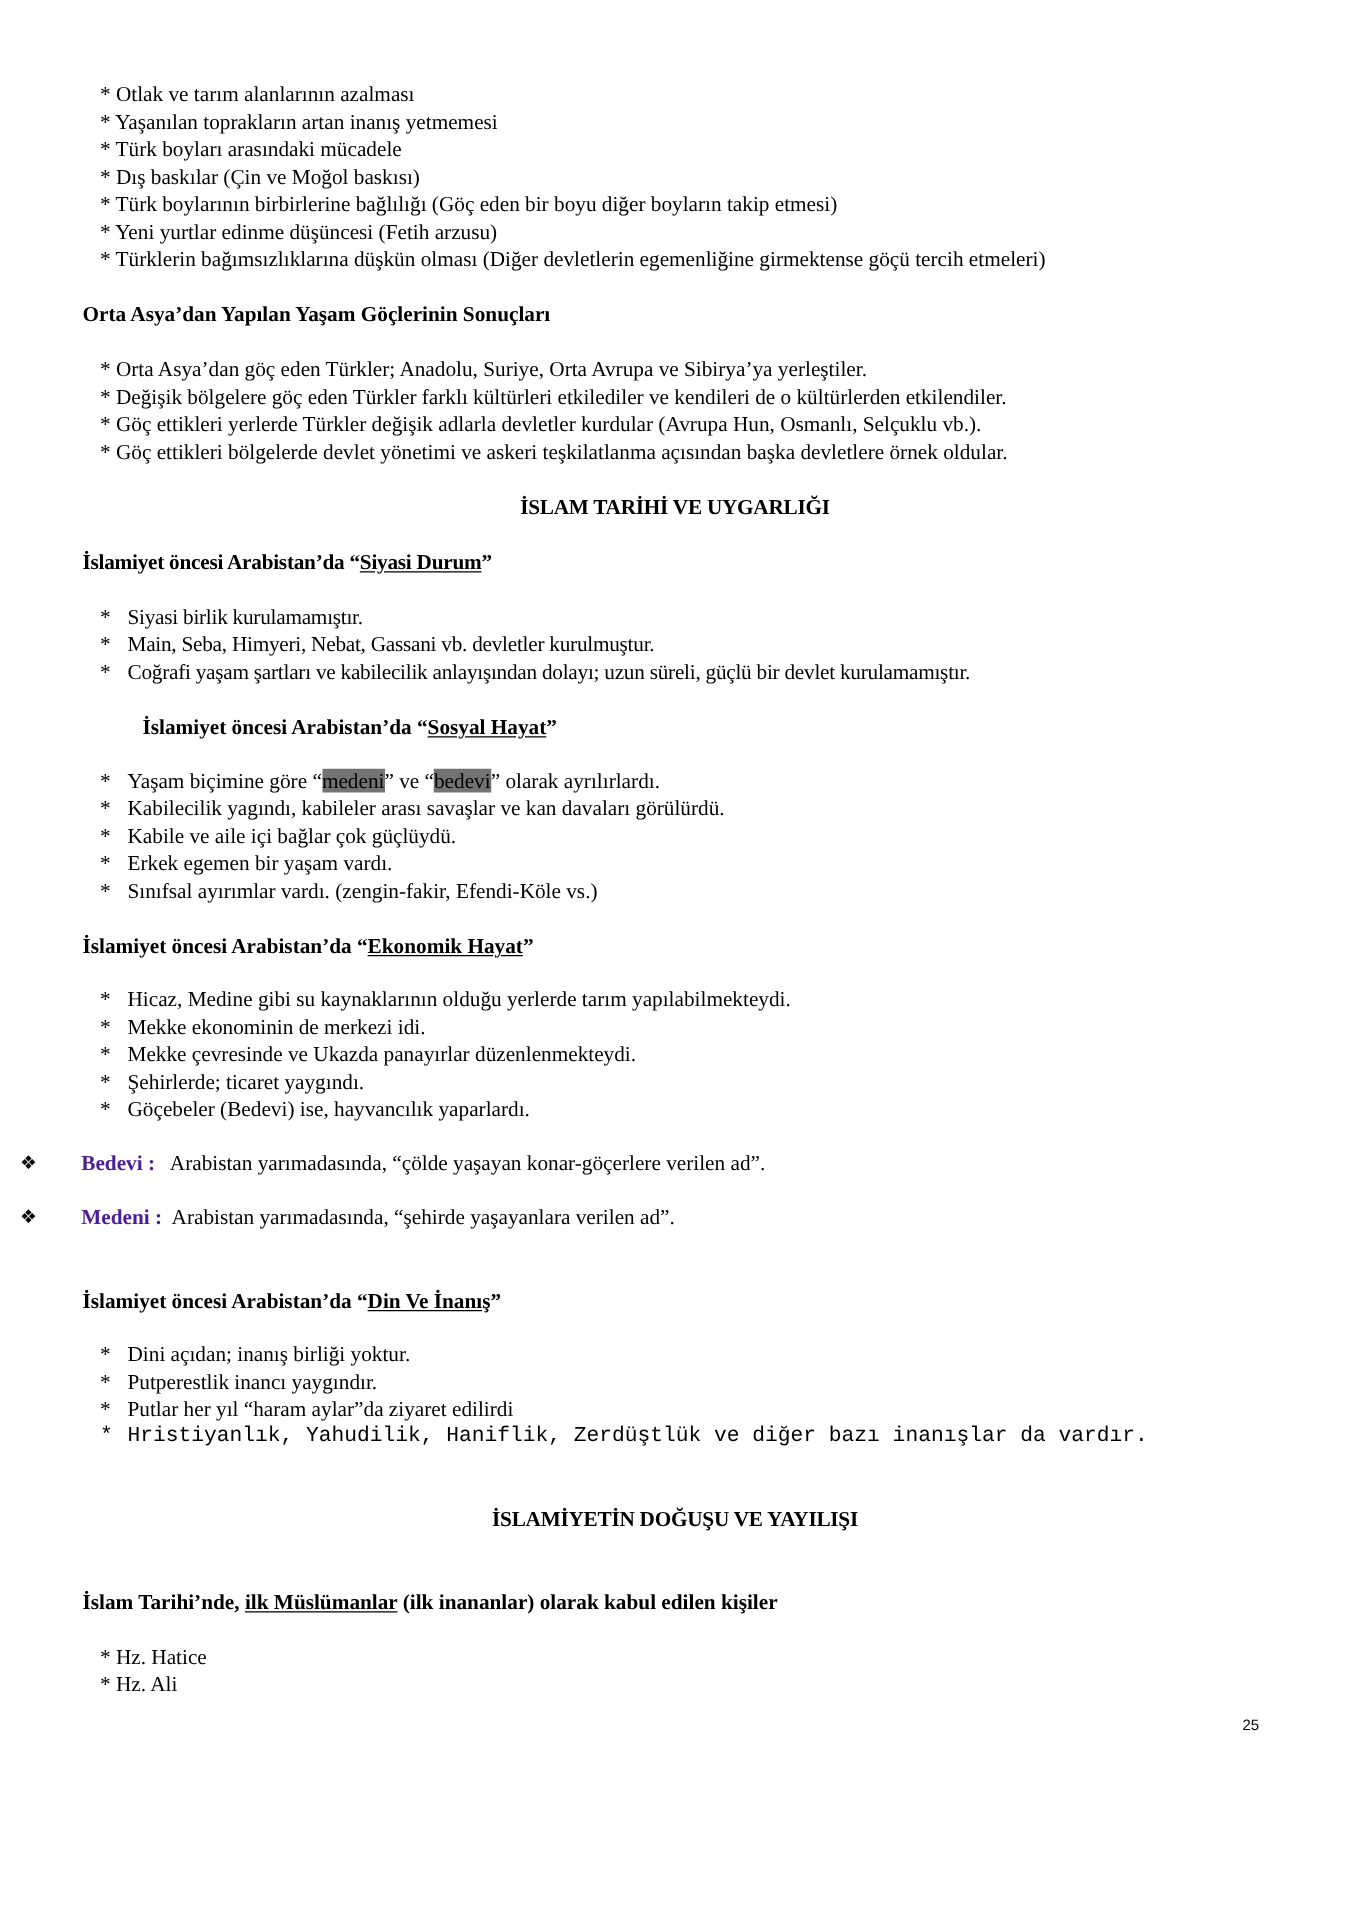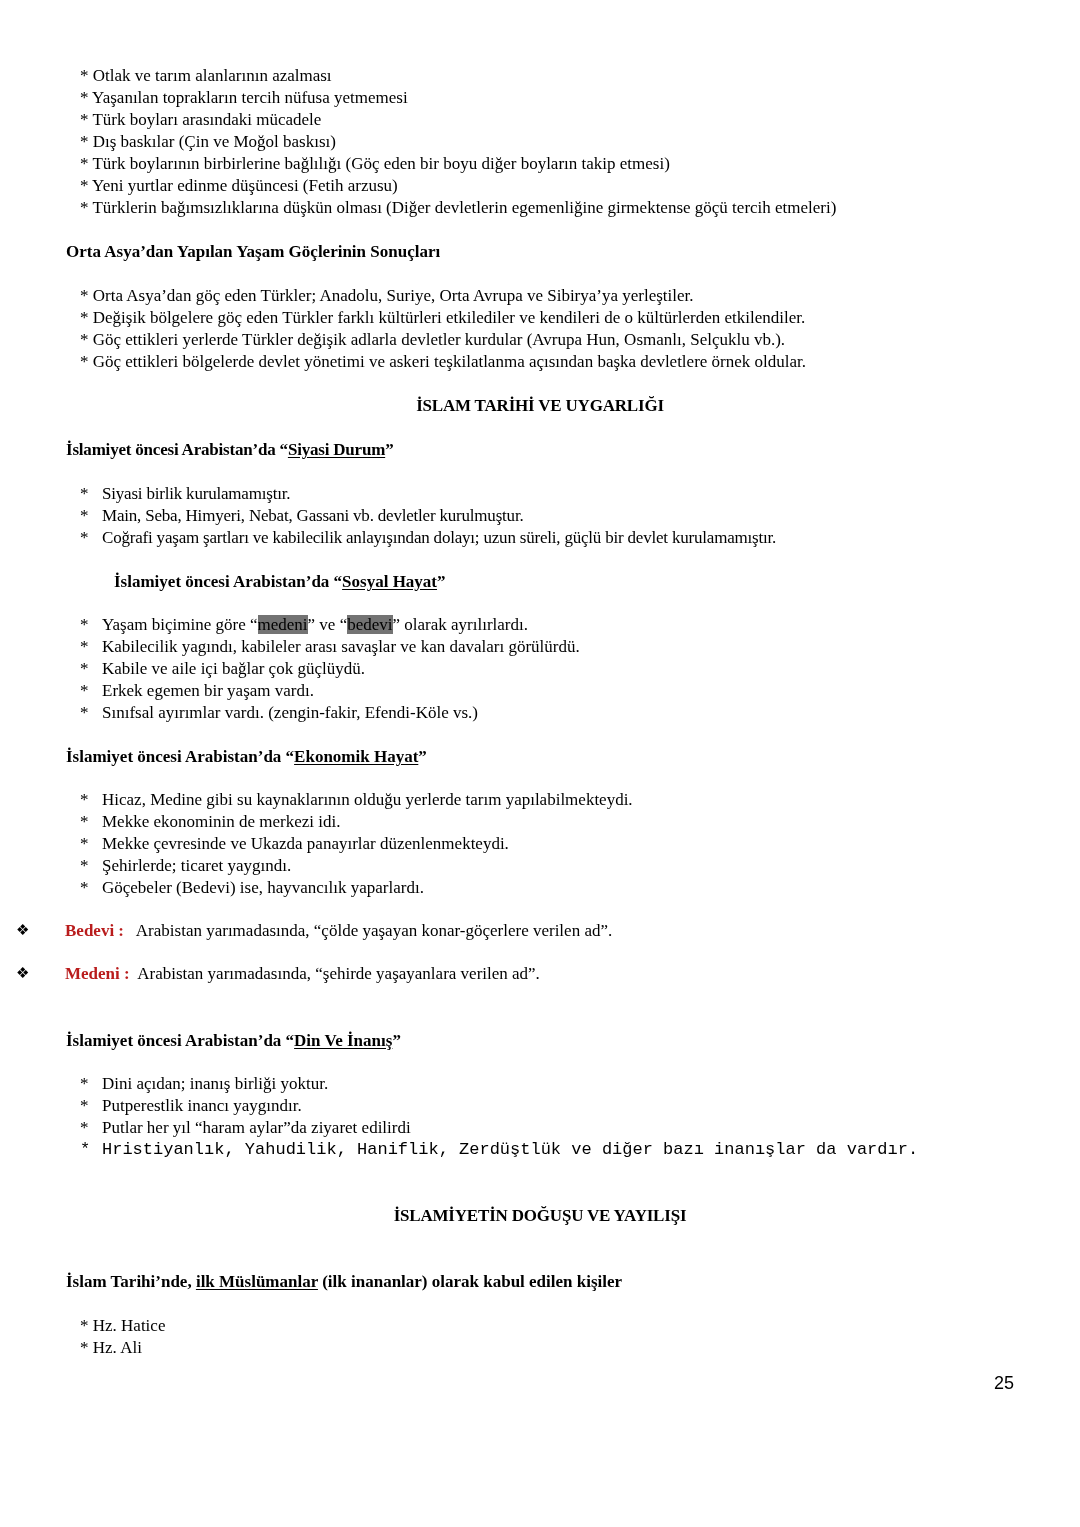--- a/index.html
+++ b/index.html
@@ -5,32 +5,32 @@
   html, body { margin: 0; padding: 0; background: #ffffff; }
   body {
     width: 1080px; height: 1527px; position: relative; overflow: hidden;
     font-family: "Liberation Serif", "DejaVu Serif", serif;
     color: #000;
   }
   .line { position: absolute; white-space: nowrap; font-size: 17px; line-height: 22px; }
   .bold { font-weight: bold; }
   .u { text-decoration: underline; text-underline-offset: 2px; }
   .hl { background: #737373; }
-  .red { color: #b91c1c; font-weight: bold; }
+  .red { color: #4c1d95; font-weight: bold; }
   .center { left: 0; width: 1080px; text-align: center; }
   .cond { letter-spacing: -0.2px; }
   .star { display: inline-block; width: 22px; }
   .diamond { position: absolute; font-size: 15px; left: 16px; font-family: "DejaVu Sans", sans-serif; }
-  .pagenum { position: absolute; left: 994px; top: 1373px; font-family: "Liberation Sans", sans-serif; font-size: 18px; }
+  .pagenum { position: absolute; left: 994px; top: 1373px; font-family: "Liberation Sans", sans-serif; font-size: 12px; }
 </style>
 </head>
 <body>
 
 <div class="line" style="left:80px; top:65px;">* Otlak ve tarım alanlarının azalması</div>
-<div class="line" style="left:80px; top:87px;">* Yaşanılan toprakların tercih nüfusa yetmemesi</div>
+<div class="line" style="left:80px; top:87px;">* Yaşanılan toprakların artan inanış yetmemesi</div>
 <div class="line" style="left:80px; top:109px;">* Türk boyları arasındaki mücadele</div>
 <div class="line" style="left:80px; top:131px;">* Dış baskılar (Çin ve Moğol baskısı)</div>
 <div class="line" style="left:80px; top:153px;">* Türk boylarının birbirlerine bağlılığı (Göç eden bir boyu diğer boyların takip etmesi)</div>
 <div class="line" style="left:80px; top:175px;">* Yeni yurtlar edinme düşüncesi (Fetih arzusu)</div>
 <div class="line" style="left:80px; top:197px;">* Türklerin bağımsızlıklarına düşkün olması (Diğer devletlerin egemenliğine girmektense göçü tercih etmeleri)</div>
 
 <div class="line bold" style="left:66px; top:241px;">Orta Asya’dan Yapılan Yaşam Göçlerinin Sonuçları</div>
 <div class="line" style="left:80px; top:285px;">* Orta Asya’dan göç eden Türkler; Anadolu, Suriye, Orta Avrupa ve Sibirya’ya yerleştiler.</div>
 <div class="line" style="left:80px; top:307px;">* Değişik bölgelere göç eden Türkler farklı kültürleri etkilediler ve kendileri de o kültürlerden etkilendiler.</div>
 <div class="line" style="left:80px; top:329px;">* Göç ettikleri yerlerde Türkler değişik adlarla devletler kurdular  (Avrupa Hun, Osmanlı, Selçuklu vb.).</div>

